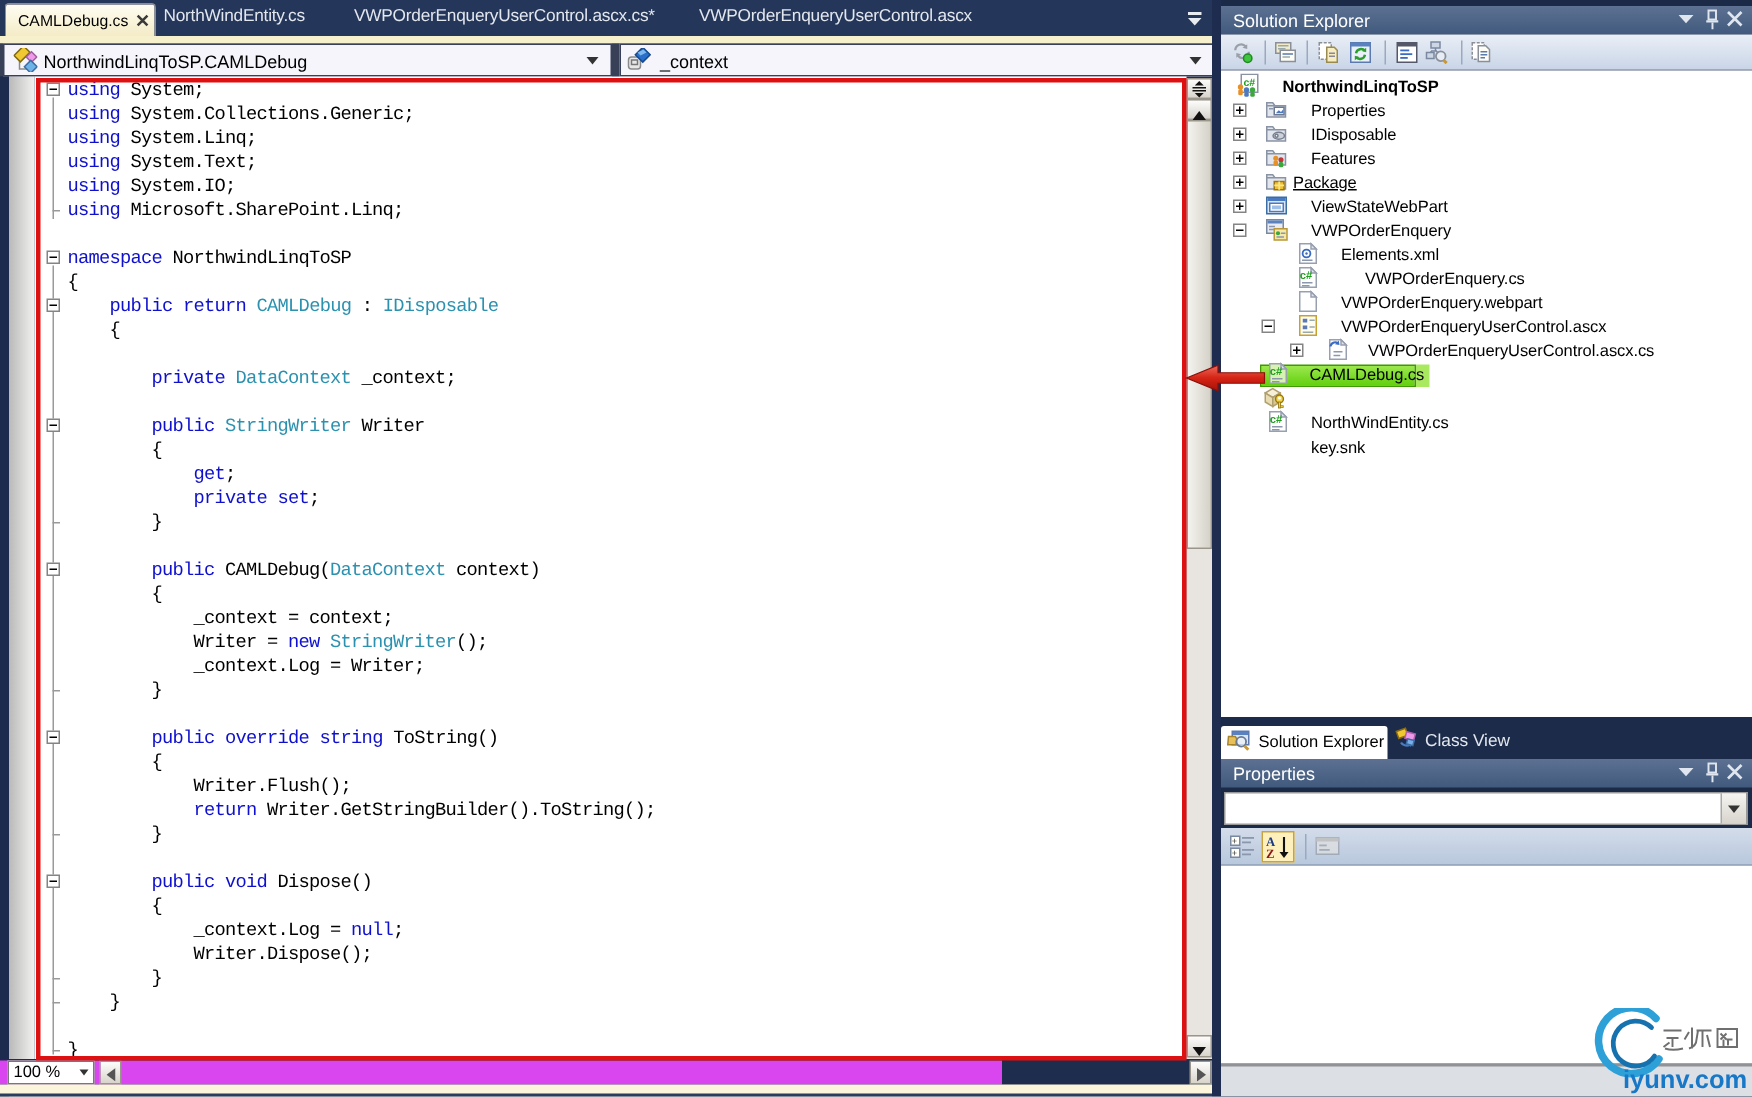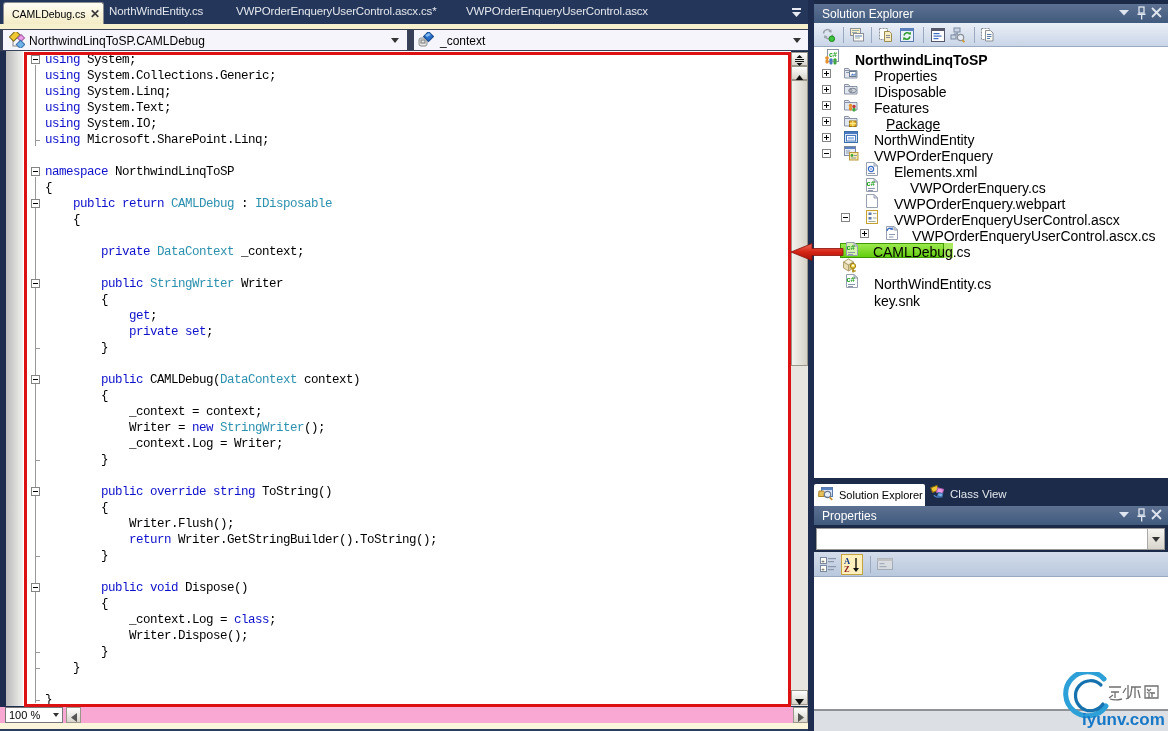--- a/index.html
+++ b/index.html
@@ -31,33 +31,33 @@
 #code .k { color:#0f10cd; }
 #code .t { color:#2b91af; }
 #outline { left:23px; top:51px; width:30px; height:655px; z-index:6; }
 
 #vscroll { left:791px; top:52px; width:17px; height:654px; background:#e8e5e0; }
 .sbtn { position:absolute; left:0; width:17px; background:linear-gradient(#fdfdfc,#d8d4cc);
   border:1px solid #9b968b; text-align:center; color:#222; }
 #vthumb { position:absolute; left:0; top:28px; width:17px; height:286px;
   background:linear-gradient(to right,#f5f3ef,#d5d1c8); border:1px solid #9b968b; }
 #navystripR { left:808px; top:0px; width:6px; height:731px; background:#1e2d4f; }
-#hscrollrow { left:0px; top:707px; width:808px; height:16px; background:#f9a8d4; }
+#hscrollrow { left:0px; top:707px; width:668px; height:16px; background:#d946ef; }
 #zoomcombo { position:absolute; left:5px; top:0px; width:58px; height:16px; background:#fff;
   border:1px solid #777; font-size:11px; color:#000; }
 #statuscream { left:0px; top:723px; width:808px; height:8px; background:#fbf5dc; border-bottom:2px solid #2b3d5f;}
 
 #sepanel { left:814px; top:0; width:354px; height:731px; background:#1b2a47; }
 .ptitle { position:absolute; left:0px; width:354px; height:19px;
   background:linear-gradient(#5d7192,#405a7d); color:#fff; font-size:12px; }
 .ptitle .tt { position:absolute; left:8px; top:3px; }
 #setoolbar { position:absolute; left:0px; top:23px; width:354px; height:24px;
   background:linear-gradient(#eaeff7,#c9d5e7); border-bottom:1px solid #9aa8c0; }
 #treebg { position:absolute; left:0px; top:47px; width:354px; height:431px; background:#fff; }
-.trow { position:absolute; font-size:14px; letter-spacing:-0.05px; color:#000; white-space:nowrap;padding-left:10px; }
+.trow { position:absolute; font-size:11px; letter-spacing:-0.05px; color:#000; white-space:nowrap;padding-left:10px; }
 .pm { position:absolute; width:9px; height:9px; background:#fff; border:1px solid #848484; }
 .pm:before { content:""; position:absolute; left:1px; top:3px; width:5px; height:1px; background:#000; }
 .pm.plus:after { content:""; position:absolute; left:3px; top:1px; width:1px; height:5px; background:#000; }
 #setabs { position:absolute; left:0; top:478px; width:354px; height:28px; background:#1c2b49; }
 #setab1 { position:absolute; left:0px; top:6px; width:111px; height:22px; background:#fff;
   border-radius:2px 2px 0 0; font-size:11px; color:#000; white-space:nowrap; }
 #setab2txt { position:absolute; left:136px; top:10px; font-size:11.5px; color:#e3e7ee; }
 #propcombo { position:absolute; left:2px; top:528px; width:349px; height:22px; background:#fff; border:1px solid #999; }
 #proptoolbar { position:absolute; left:0px; top:552px; width:354px; height:25px;
   background:linear-gradient(#d3dcea,#b9c8dd); border-bottom:1px solid #9aa8c0;}
@@ -155,21 +155,21 @@
         }
 
         <span class="k">public</span> <span class="k">override</span> <span class="k">string</span> ToString()
         {
             Writer.Flush();
             <span class="k">return</span> Writer.GetStringBuilder().ToString();
         }
 
         <span class="k">public</span> <span class="k">void</span> Dispose()
         {
-            _context.Log = <span class="k">class</span>;
+            _context.Log = <span class="k">null</span>;
             Writer.Dispose();
         }
     }
 
 }</pre>
 <div class="abs" id="redrect"></div>
 <div class="abs" id="vscroll">
   <div class="sbtn" style="top:0;height:14px;"><svg width="11" height="12" style="margin-top:1px">
         <path d="M5.5,0 L8.5,3 L2.5,3 Z" fill="#111"></path>
         <rect x="1" y="4" width="9" height="1" fill="#111"></rect>
@@ -305,29 +305,29 @@
       <rect x="9.5" y="11" width="3" height="3.5" rx="1" fill="#3aa83a"></rect>
     </svg>
     <div class="trow" style="left:50px;top:100px;z-index:1;">Features</div>
     <div class="pm plus" style="left:8px;top:117px;"></div>
     <svg class="icon16" style="left:29px;top:113px;">
       <path d="M1.5,5.5 l0,-2 4,0 1.5,2 0,0 -5.5,0 z M1.5,5.5 h12.5 v7.5 h-12.5 z" fill="#e2e7ef" stroke="#8a93a4"></path>
       <rect x="6.5" y="8" width="6.5" height="5.5" fill="#f0c030" stroke="#9a7410"></rect>
       <rect x="9.2" y="8" width="1.2" height="5.5" fill="#fbe68a"></rect>
       <rect x="6.5" y="10" width="6.5" height="1.2" fill="#fbe68a"></rect>
     </svg>
-    <div class="trow" style="left:62px;top:116px;z-index:1;text-decoration:underline;">Package</div>
+    <div class="trow" style="left:38px;top:116px;z-index:1;text-decoration:underline;">Package</div>
     <div class="pm plus" style="left:8px;top:133px;"></div>
     <svg class="icon16" style="left:29px;top:129px;">
       <rect x="1.5" y="2.5" width="13" height="11" fill="#d8e6f6" stroke="#3a6ea5"></rect>
       <rect x="2" y="3" width="12" height="2" fill="#4a7ac0"></rect>
       <rect x="3.5" y="6.5" width="9" height="5.5" fill="#fff" stroke="#4a7ac0"></rect>
       <rect x="5" y="8" width="6" height="2.5" fill="#9ec0e8"></rect>
     </svg>
-    <div class="trow" style="left:50px;top:132px;z-index:1;">NorthWindEntity</div>
+    <div class="trow" style="left:50px;top:132px;z-index:1;">ViewStateWebPart</div>
     <div class="pm" style="left:8px;top:149px;"></div>
     <svg class="icon16" style="left:29px;top:145px;">
       <rect x="1.5" y="1.5" width="11" height="9" fill="#e8ecf2" stroke="#7a88a0"></rect>
       <rect x="2" y="2" width="10" height="2" fill="#5a82c0"></rect>
       <rect x="3" y="5.5" width="4" height="1" fill="#8a97ad"></rect>
       <rect x="3" y="7.5" width="6" height="1" fill="#8a97ad"></rect>
       <rect x="6.5" y="7.5" width="8.5" height="7.5" fill="#f5e8a8" stroke="#b89838"></rect>
       <circle cx="9" cy="10.5" r="1.4" fill="#3aa83a"></circle>
       <rect x="11" y="10" width="3" height="1" fill="#8a97ad"></rect>
       <rect x="8" y="12.5" width="5" height="1" fill="#8a97ad"></rect>

